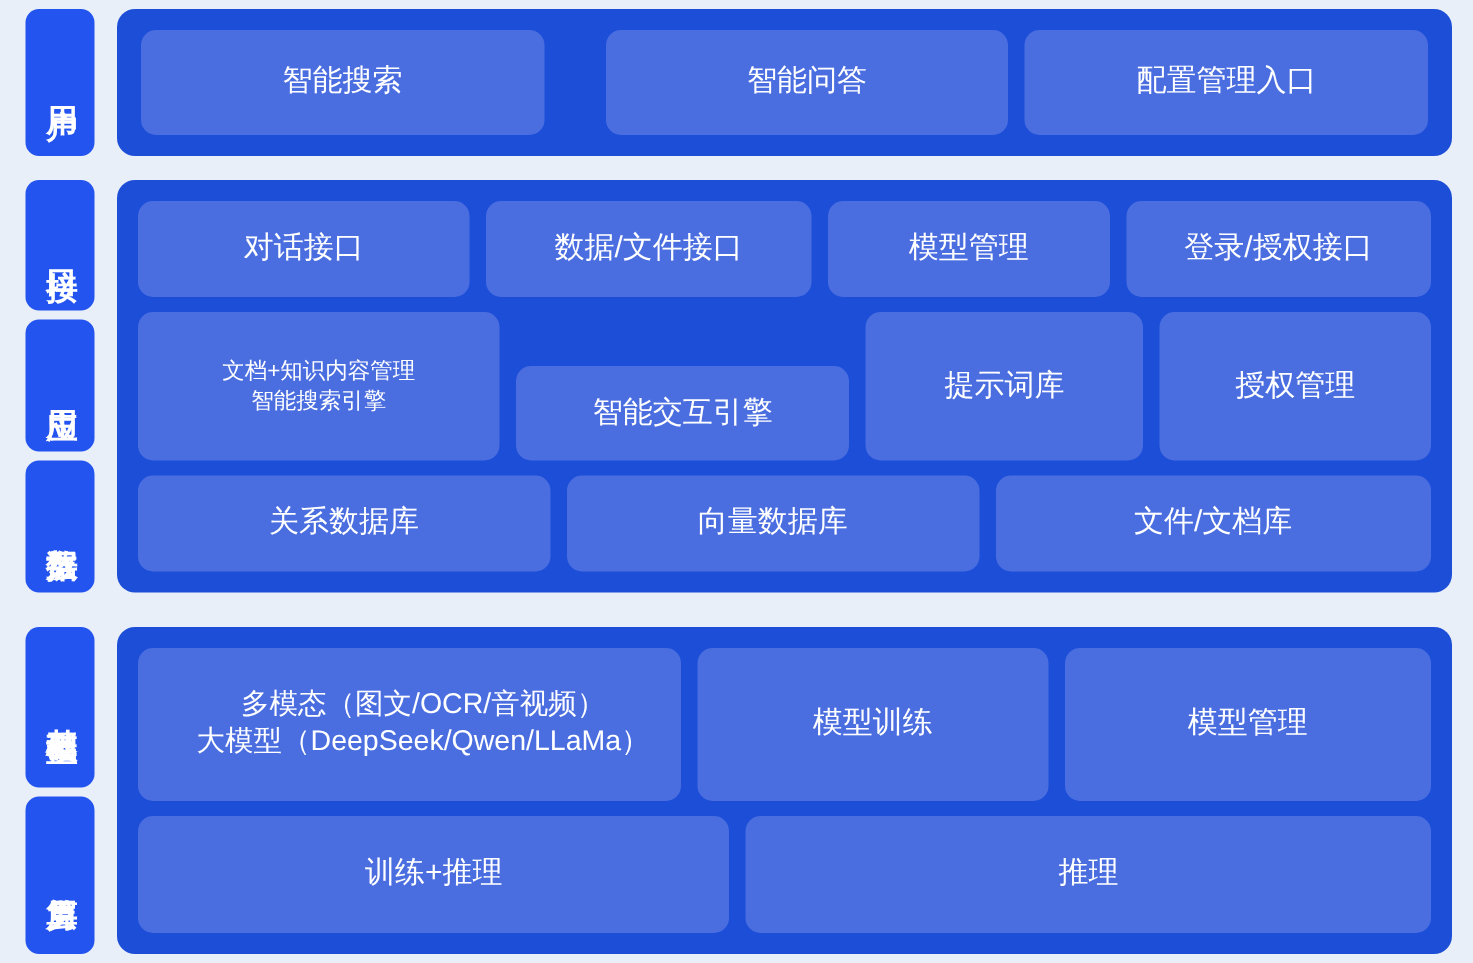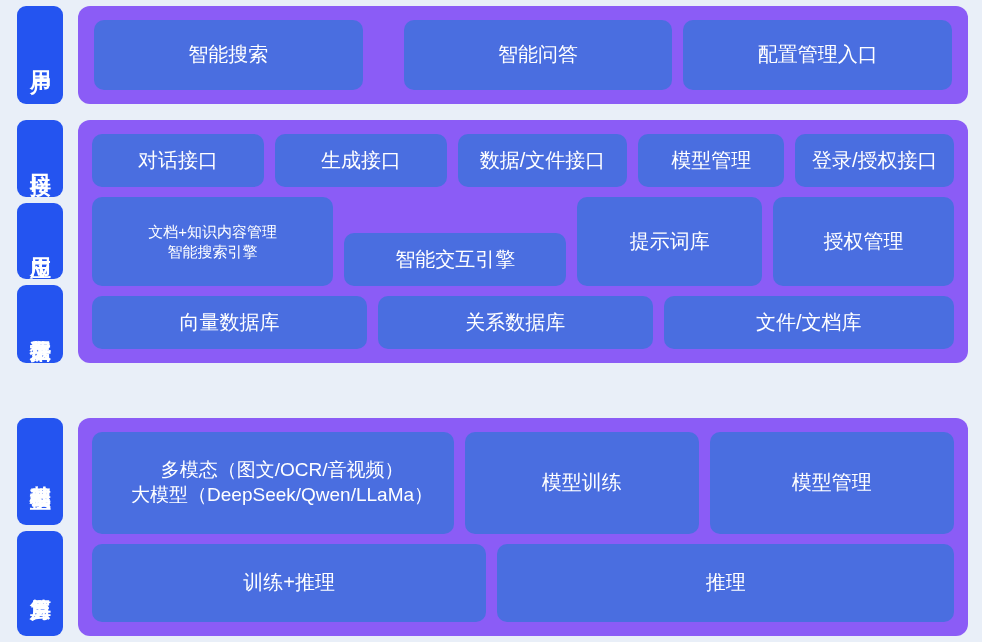--- a/index.html
+++ b/index.html
@@ -60,21 +60,21 @@
     user-select: none;
   }
 
   
   .card {
     position: absolute;
     left: 78px;
     right: 14px;
     top: 0;
     bottom: 0;
-    background: #8b5cf6;
+    background: #1d4ed8;
     border-radius: 12px;
     box-sizing: border-box;
     padding: 14px 14px;
     display: flex;
     flex-direction: column;
     gap: 10px;
   }
 
   .row {
     display: flex;
@@ -105,21 +105,21 @@
   }
 
   .cell.model-cell {
     font-size: 19px;
     line-height: 1.3;
     padding-left: 24px;
   }
 
   
   #band-user      { left: 0; top: 6px;   width: 982px; height: 98px; }
-  #band-platform  { left: 0; top: 120px; width: 982px; height: 243px; }
+  #band-platform  { left: 0; top: 120px; width: 982px; height: 275px; }
   #band-infra     { left: 0; top: 418px; width: 982px; height: 218px; }
 
   
   #band-user .card { padding: 14px 16px; }
 </style>
 </head>
 <body>
 
 <div class="diagram">
 
@@ -139,37 +139,36 @@
   <div class="band" id="band-platform">
     <div class="label-col">
       <div class="vlabel">接口</div>
       <div class="vlabel">应用</div>
       <div class="vlabel">数据层</div>
     </div>
     <div class="card">
 
       <div class="row">
         <div class="cell" style="flex:1.07 1 0;">对话接口</div>
-        <div class="cell" style="flex:1.07 1 0;">生成接口</div>
         <div class="cell" style="flex:1.05 1 0;">数据/文件接口</div>
         <div class="cell" style="flex:0.90 1 0;">模型管理</div>
         <div class="cell" style="flex:0.98 1 0;">登录/授权接口</div>
       </div>
 
       <div class="row">
         <div class="cell two-line" style="flex:1.22 1 0;">文档+知识内容管理
 智能搜索引擎</div>
         <div class="cell" style="flex:1.12 1 0;margin-top:36px;">智能交互引擎</div>
         <div class="cell" style="flex:0.92 1 0;">提示词库</div>
         <div class="cell" style="flex:0.90 1 0;">授权管理</div>
       </div>
 
       <div class="row">
+        <div class="cell" style="flex:1 1 0;">关系数据库</div>
         <div class="cell" style="flex:1 1 0;">向量数据库</div>
-        <div class="cell" style="flex:1 1 0;">关系数据库</div>
         <div class="cell" style="flex:1.06 1 0;">文件/文档库</div>
       </div>
 
     </div>
   </div>
 
   <div class="band" id="band-infra">
     <div class="label-col">
       <div class="vlabel">基础模型</div>
       <div class="vlabel">算力层</div>

